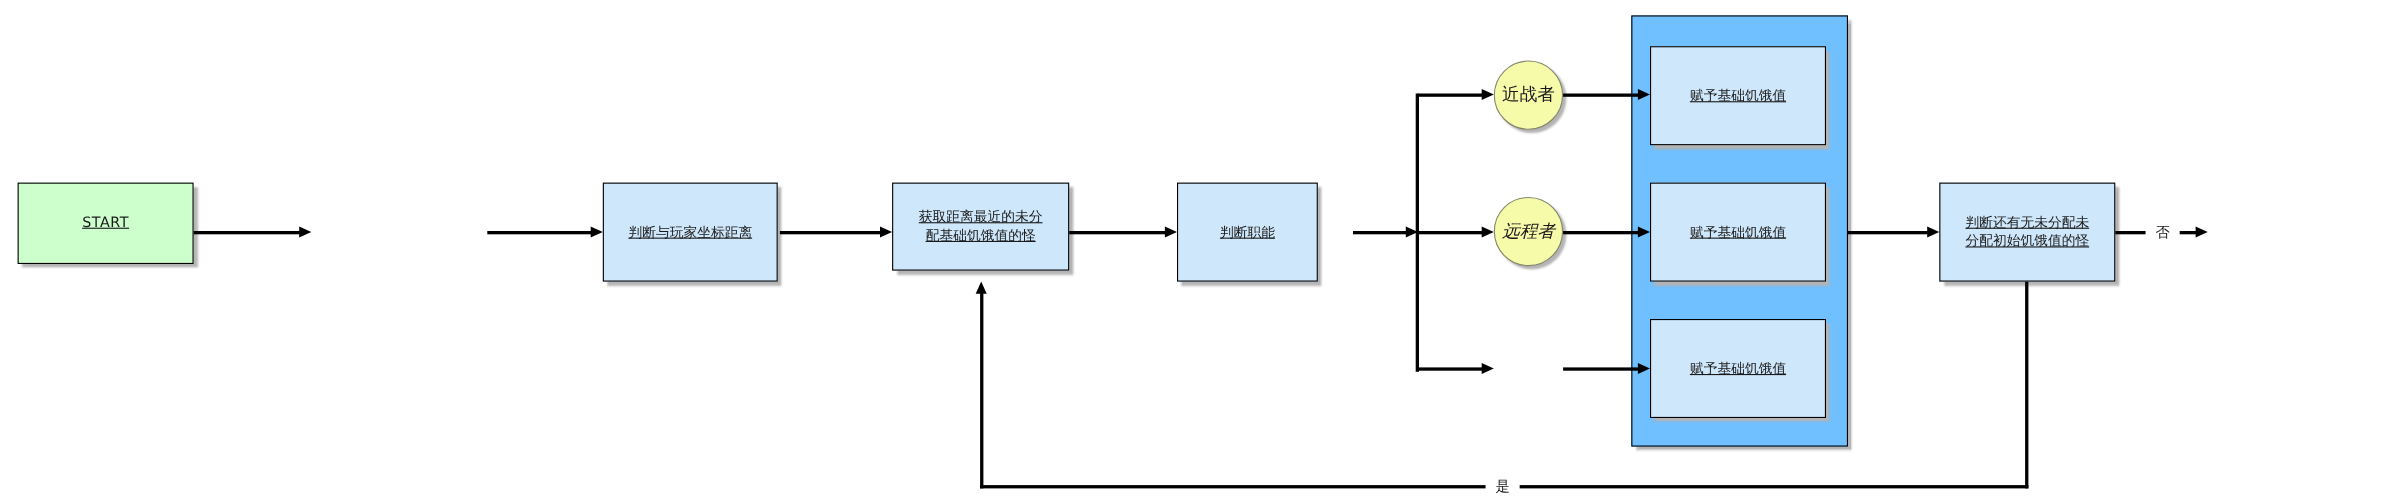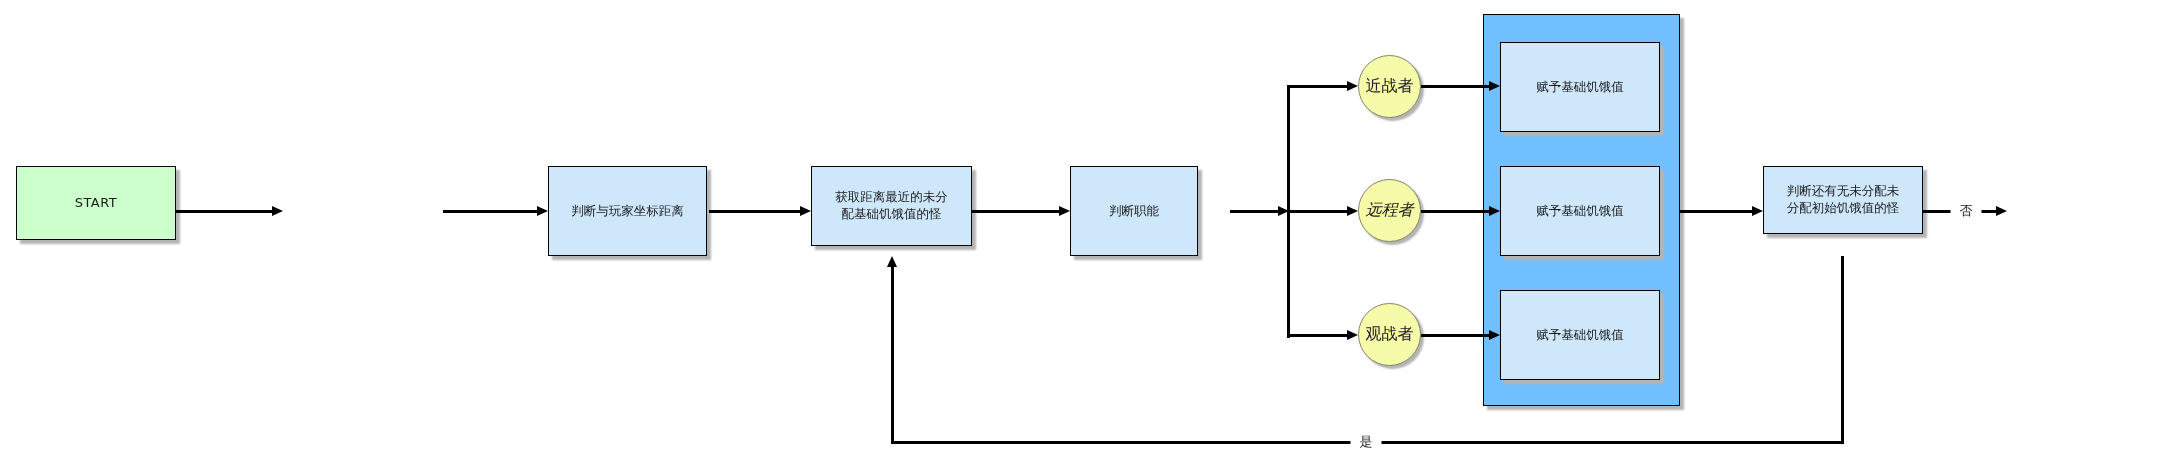--- a/index.html
+++ b/index.html
@@ -13,20 +13,21 @@
   }
   .node{
     position:absolute;
     box-sizing:border-box;
     border:1.4px solid #000;
     display:flex;align-items:center;justify-content:center;
     text-align:center;
     font-size:12.5px;line-height:1.35;
     box-shadow:4px 4px 2px #b4b4b4;
     padding:0 18px;
+    text-decoration:underline;
   }
   .terminal{background:#ccffcc;font-size:13px;letter-spacing:.5px;}
   .process{background:#cfe7fb;}
   .group{
     position:absolute;
     box-sizing:border-box;
     border:1.4px solid #000;
     background:#70bfff;
     box-shadow:4px 4px 2px #b4b4b4;
   }
@@ -77,37 +78,34 @@
   <div class="node process" style="left:1070px;top:166px;width:128px;height:90px;">
     <span>判断职能</span>
   </div>
 
   <div class="circle" style="left:1358px;top:55px;">
     <span>近战者</span>
   </div>
   <div class="circle" style="left:1358px;top:179px;font-style:italic;">
     <span>远程者</span>
   </div>
-  <div class="circle" style="left:1358px;top:303px;">
-    <span>观战者</span>
-  </div>
 
   <div class="group" style="left:1483px;top:14px;width:197px;height:392px;"></div>
 
   <div class="node process" style="left:1500px;top:42px;width:160px;height:90px;">
     <span>赋予基础饥饿值</span>
   </div>
   <div class="node process" style="left:1500px;top:166px;width:160px;height:90px;">
     <span>赋予基础饥饿值</span>
   </div>
   <div class="node process" style="left:1500px;top:290px;width:160px;height:90px;">
     <span>赋予基础饥饿值</span>
   </div>
 
-  <div class="node process" style="left:1763px;top:166px;width:160px;height:68px;">
+  <div class="node process" style="left:1763px;top:166px;width:160px;height:90px;">
     <span>判断还有无未分配未分配初始饥饿值的怪</span>
   </div>
 
 
   <div class="hline" style="left:176px;top:210px;width:97px;"></div>
   <div class="arr-r" style="left:272px;top:206px;"></div>
 
   <div class="hline" style="left:443px;top:210px;width:95px;"></div>
   <div class="arr-r" style="left:537px;top:206px;"></div>
 

